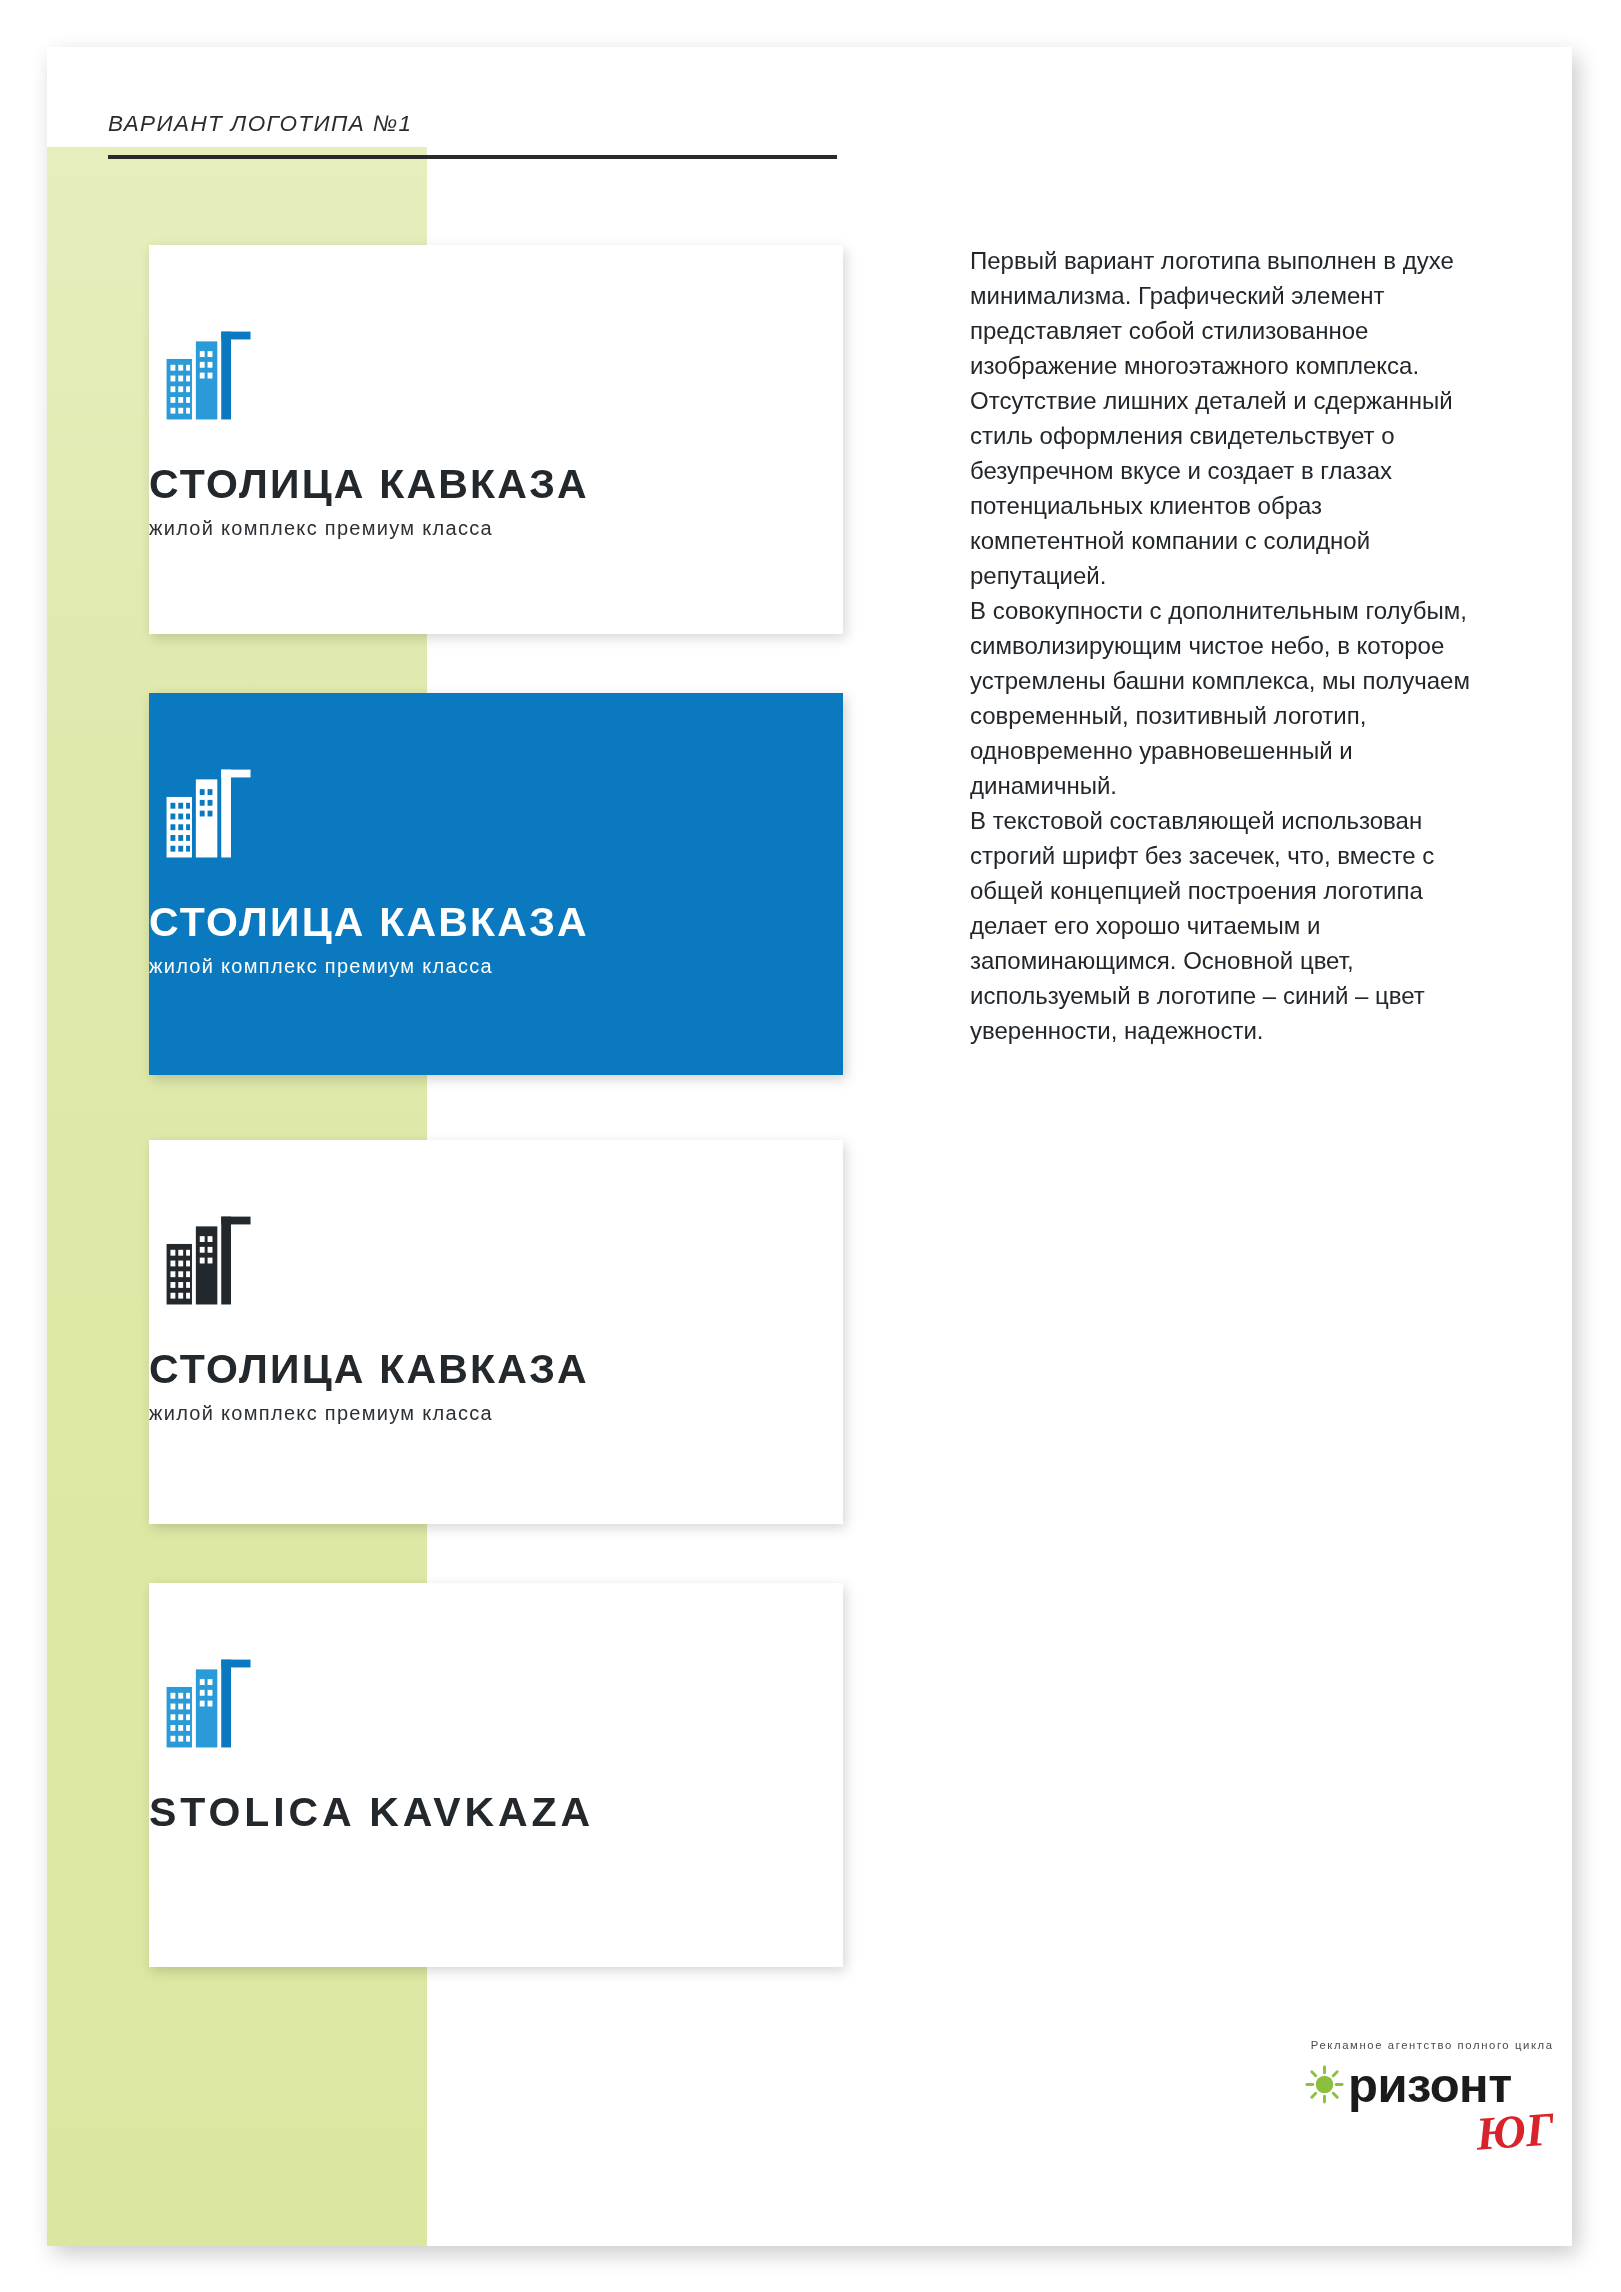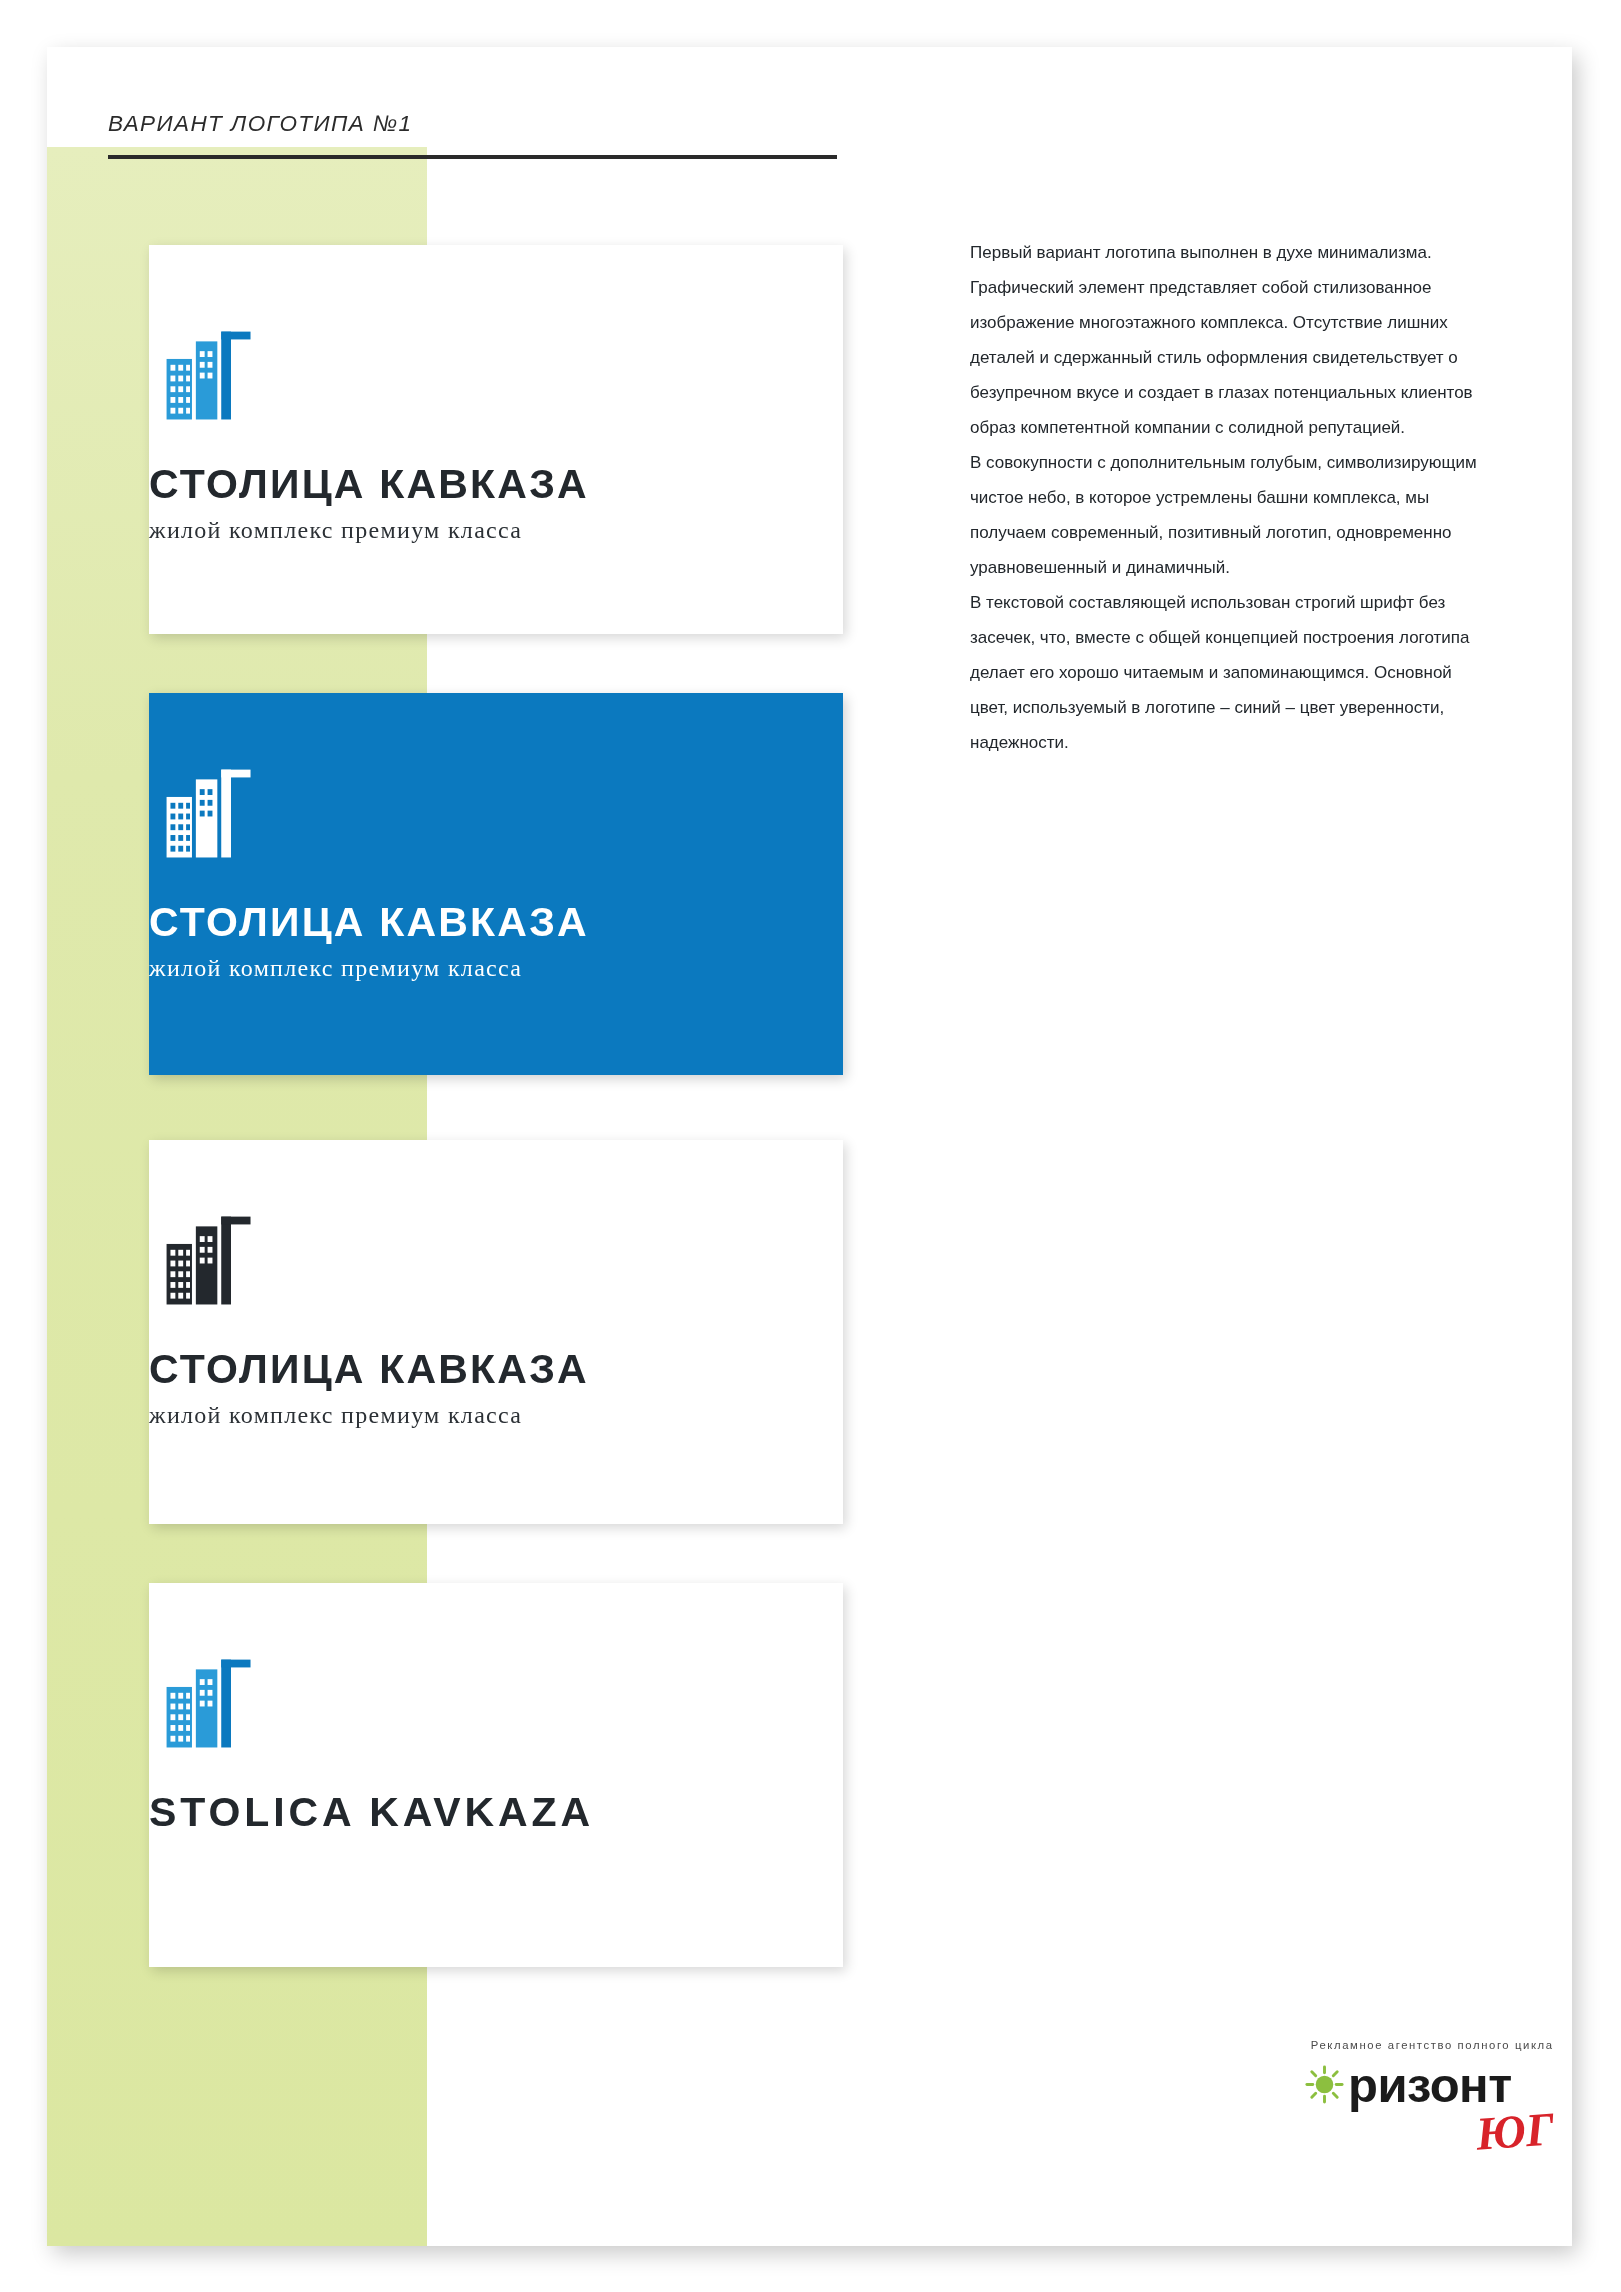--- a/index.html
+++ b/index.html
@@ -91,37 +91,37 @@
   .logo-title {
     font-size: 41px;
     font-weight: bold;
     letter-spacing: 2.2px;
     color: #23282d;
     white-space: nowrap;
     font-family: "Liberation Sans", sans-serif;
   }
   .logo-sub {
     margin-top: 9.8px;
-    font-size: 24px;
+    font-size: 20px;
     letter-spacing: 1.3px;
     color: #2b3035;
     white-space: nowrap;
-    font-family: Liberation Serif, serif;
+    font-family: Liberation Sans, sans-serif;
   }
   .card.c2 .logo-title,
   .card.c2 .logo-sub { color: #ffffff; }
   .card.c4 .logo-title { letter-spacing: 3.9px; }
 
   
   .desc {
     position: absolute;
     left: 970px;
-    top: 235px;
+    top: 243px;
     width: 510px;
-    font-size: 17px;
+    font-size: 24px;
     line-height: 35px;
     color: #22272c;
     font-family: "Liberation Sans", sans-serif;
   }
   .desc p { margin: 0; }
 
   
   .agency {
     position: absolute;
     left: 1291px;

